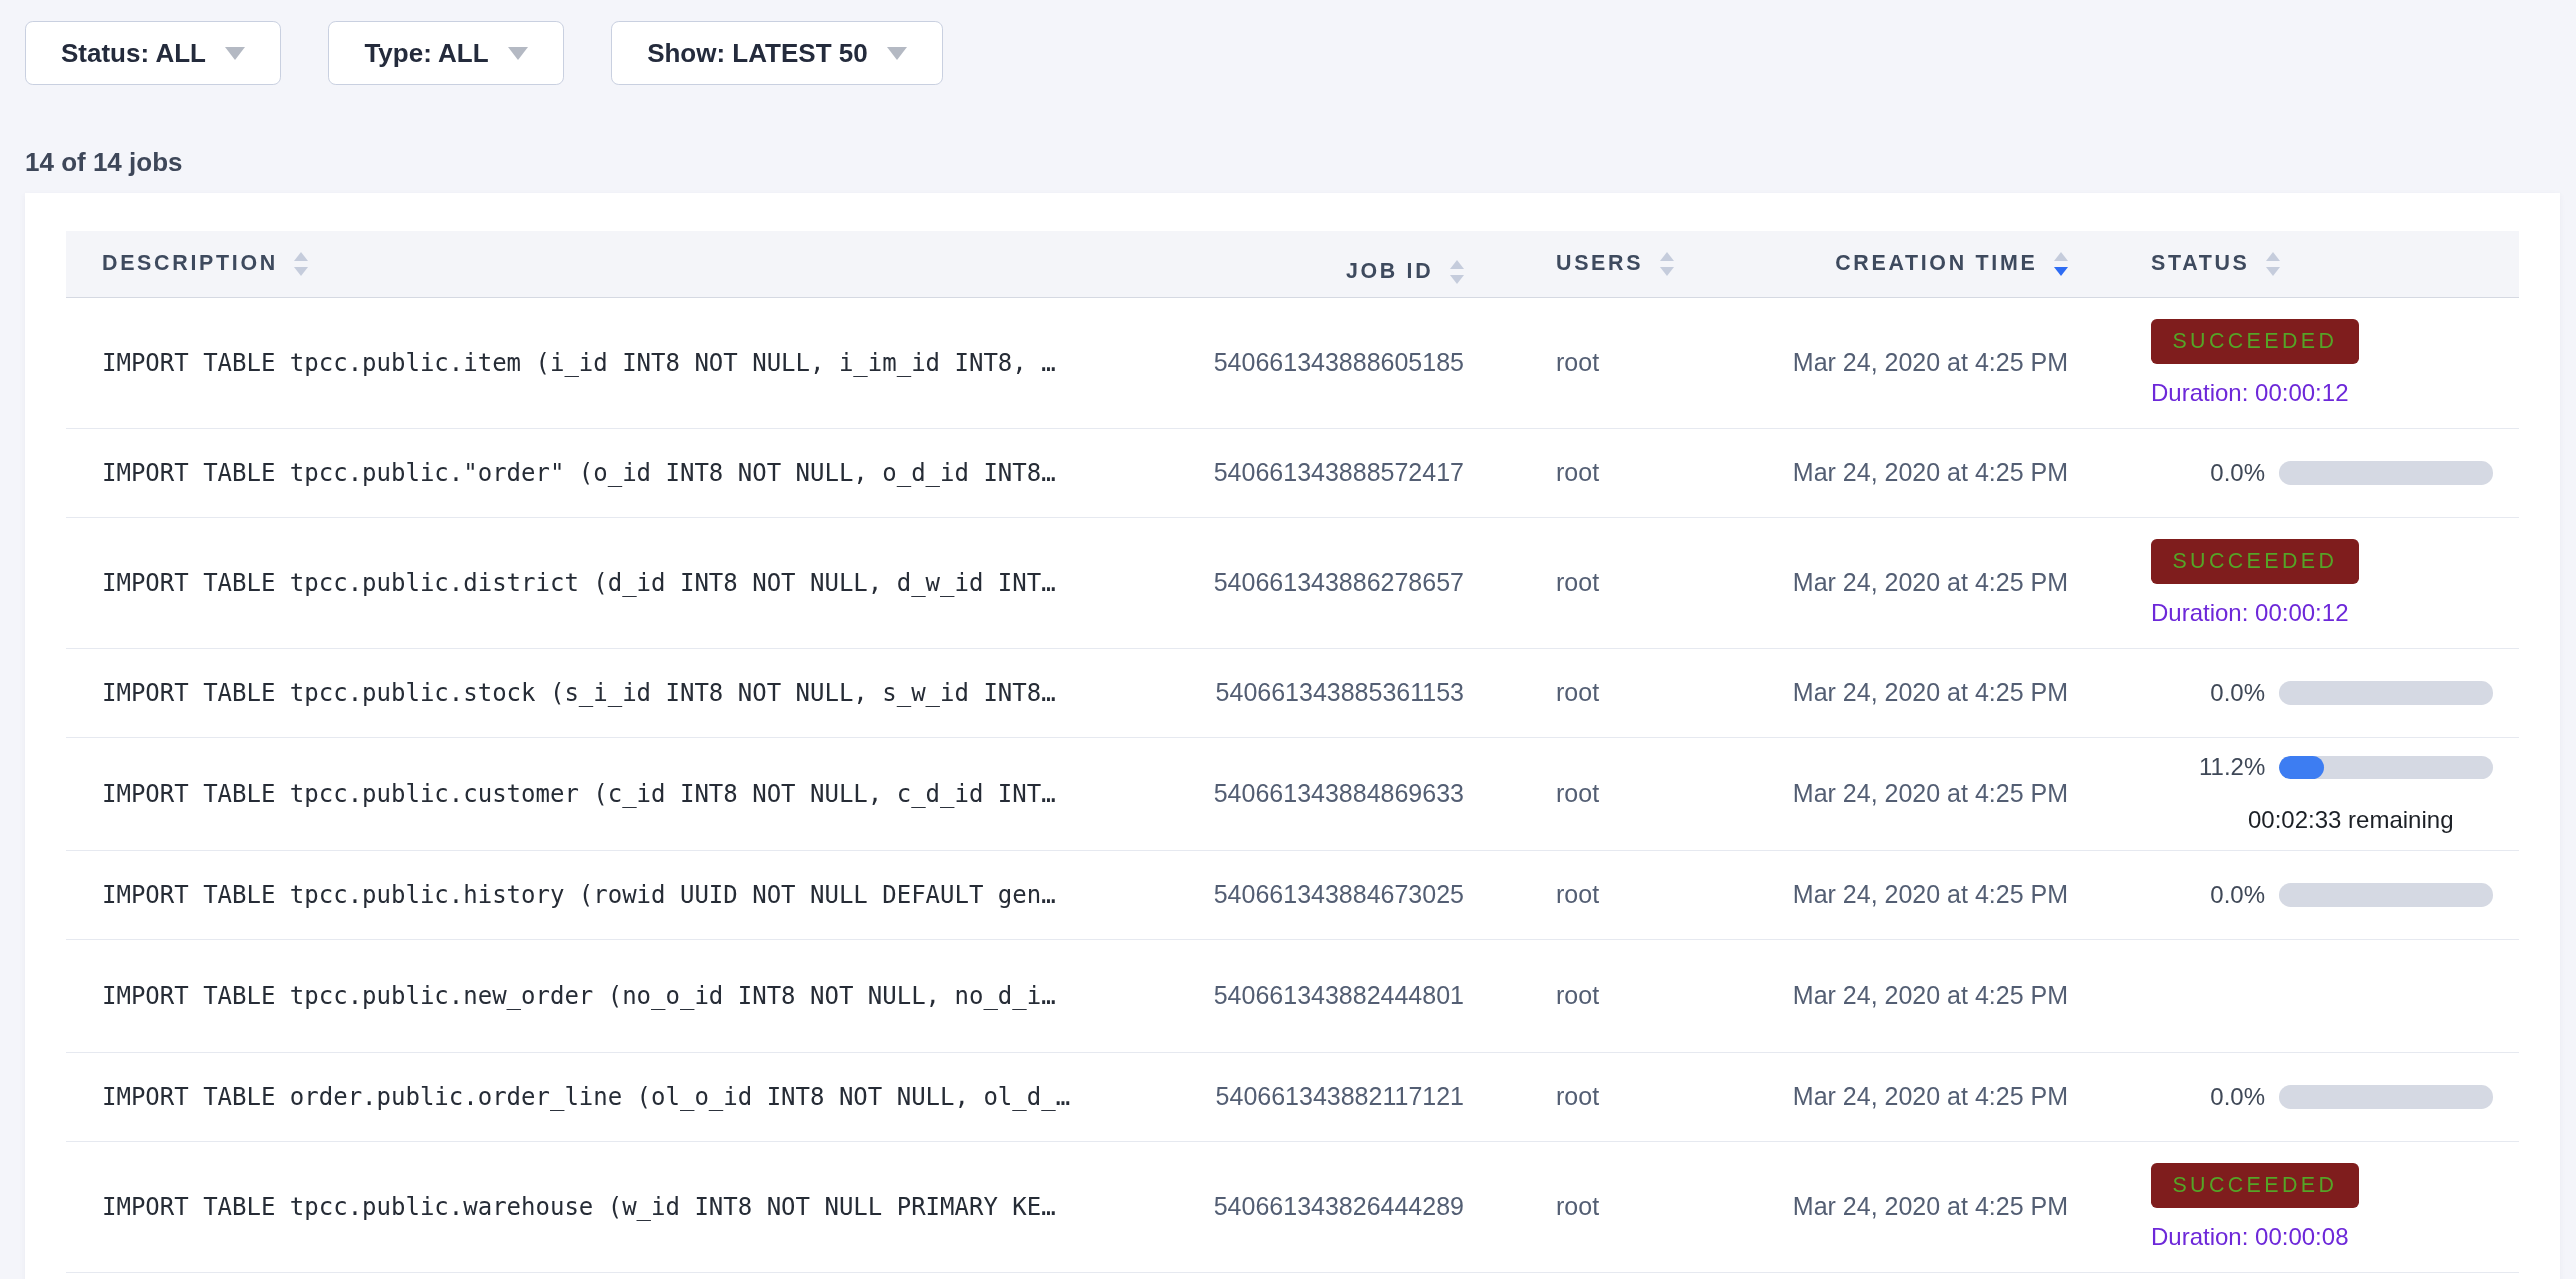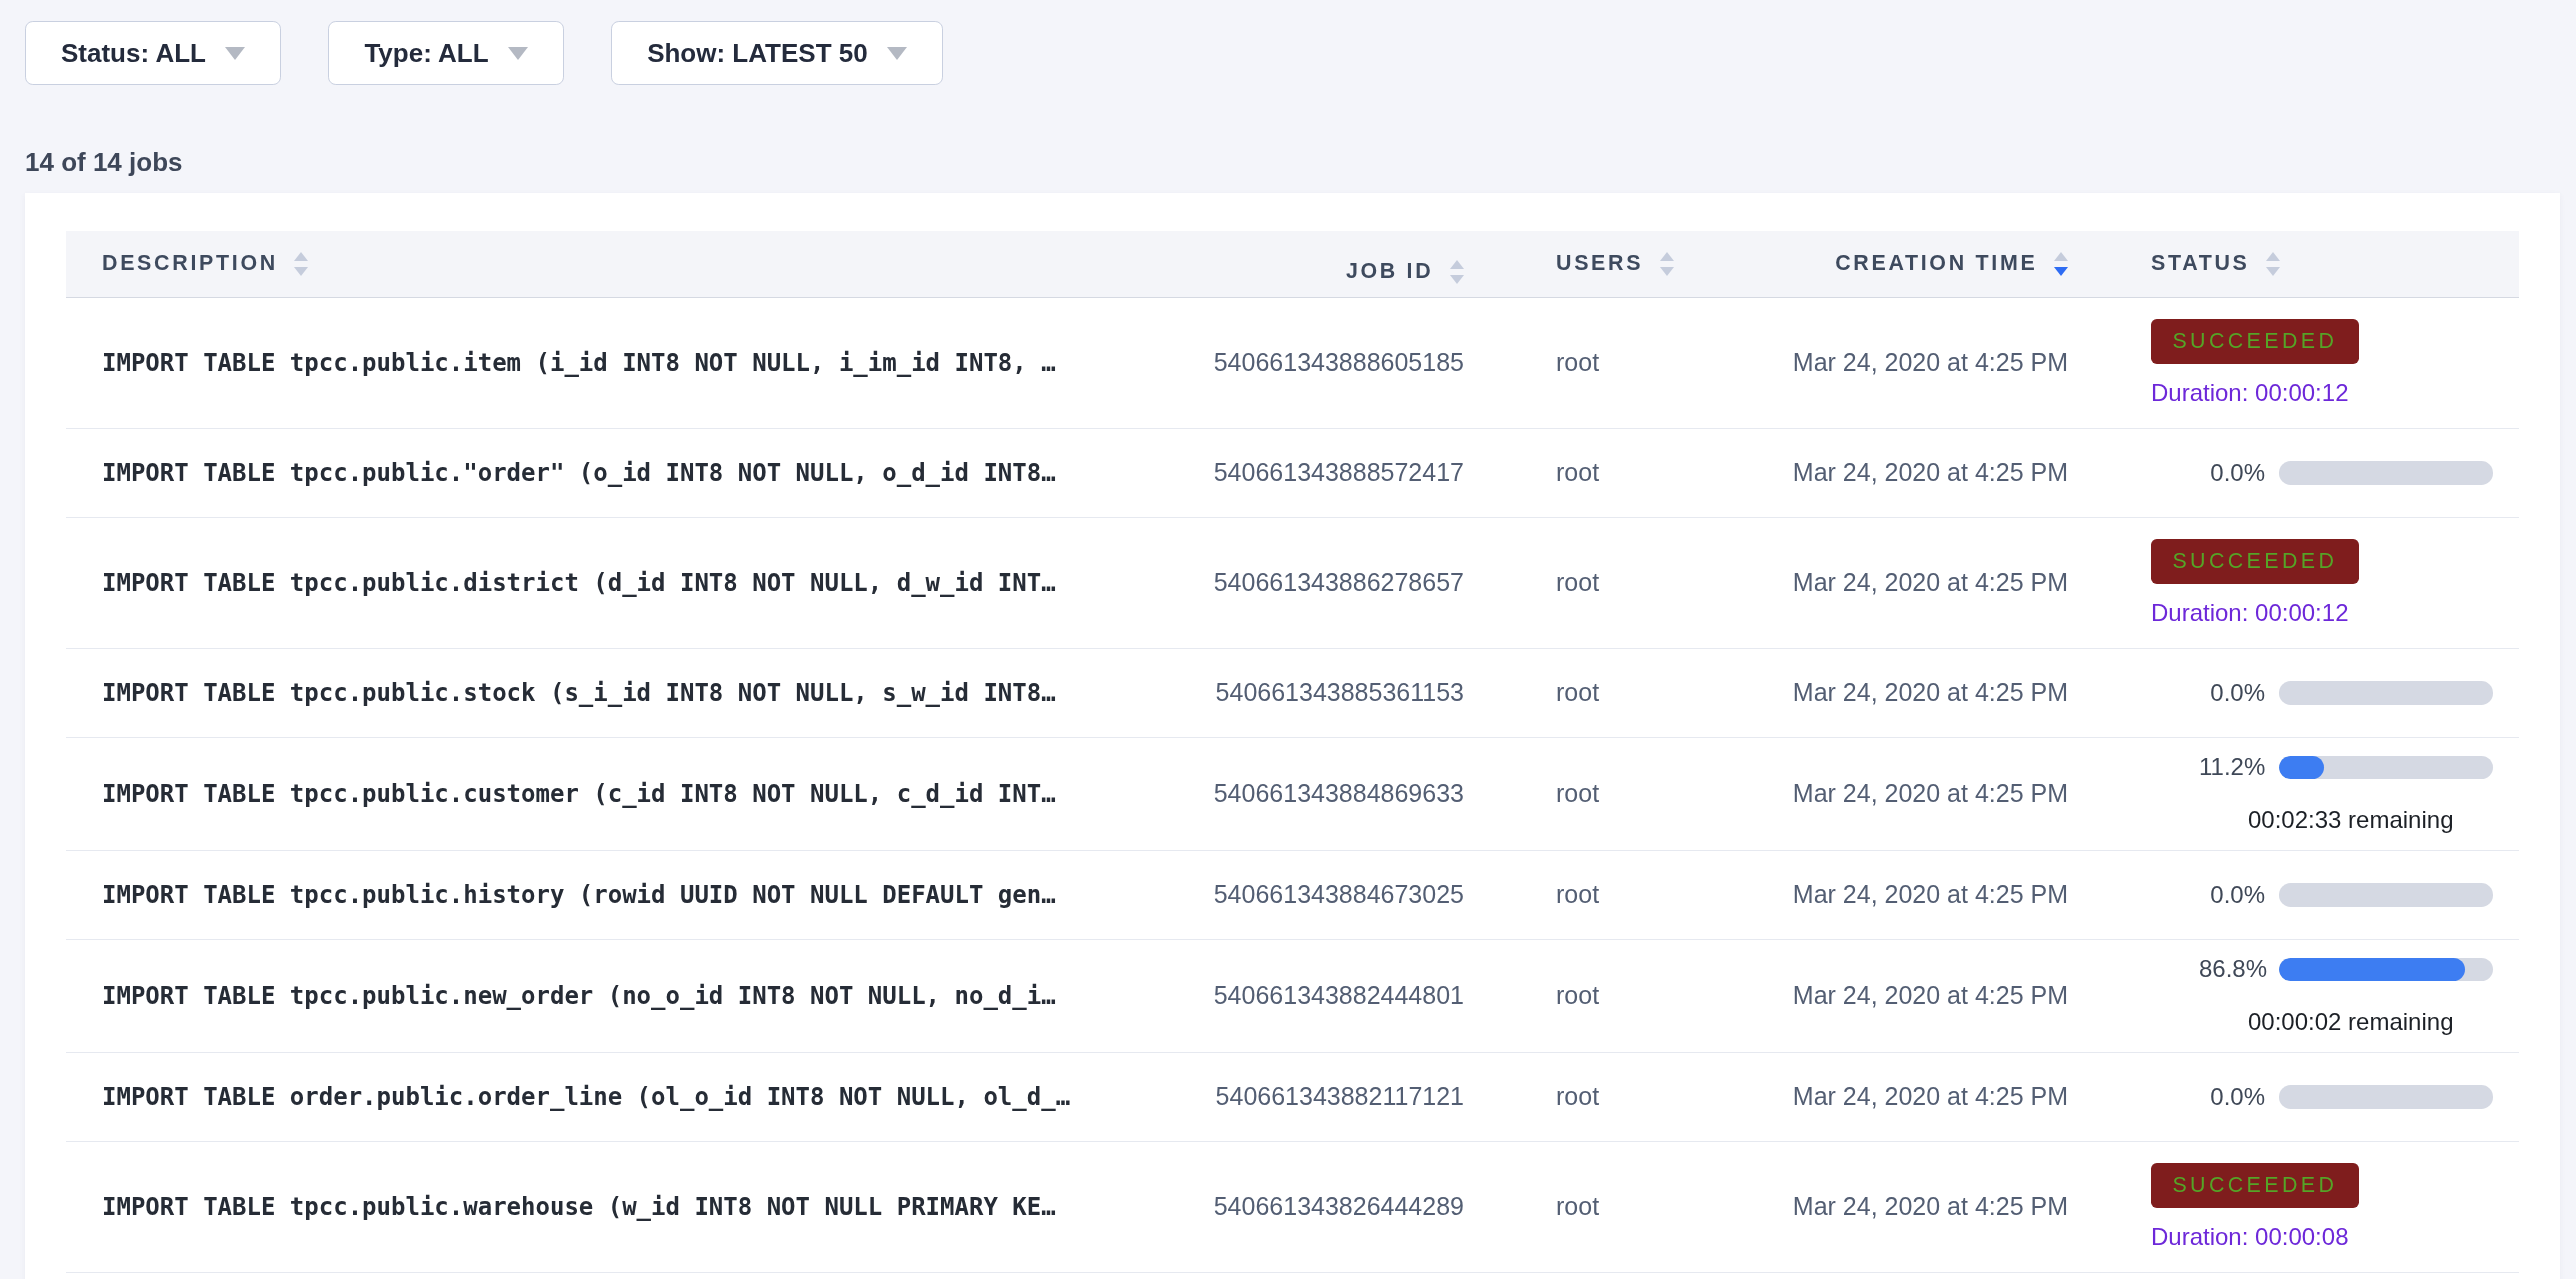--- a/index.html
+++ b/index.html
@@ -67,21 +67,21 @@
   .sort-desc .tri-down { border-top-color:#2e6cf3; }
 
   .row { border-bottom:1.9px solid #e6e9f0; }
   .h-succeeded { min-height:131px; }
   .h-running   { min-height:113px; }
   .h-pending   { min-height:89px;  }
 
   .c-desc {
     padding-left:36px;
     font-family:"DejaVu Sans Mono","Liberation Mono",monospace;
-    font-size:24px; color:#262c36; white-space:nowrap; overflow:hidden;font-weight:bold;
+    font-size:24px; color:#262c36; white-space:nowrap; overflow:hidden;
   }
   .c-jobid  { text-align:right; font-size:25px; color:#535e73; }
   .c-users  { padding-left:92px; font-size:25px; color:#535e73; }
   .c-created{ text-align:right; font-size:25px; color:#535e73; }
   .c-status { padding-left:83px; }
 
   
   .status-succeeded { display:flex; flex-direction:column; align-items:flex-start; gap:14.6px; }
   .badge {
     background:#7f1d1d; color:#55a427;
@@ -252,30 +252,20 @@
       </div>
 
     </div>
   </div>
 
   <div class="grid-row row h-running">
     <div class="c-desc">IMPORT TABLE tpcc.public.new_order (no_o_id INT8 NOT NULL, no_d_i…</div>
     <div class="c-jobid">540661343882444801</div>
     <div class="c-users">root</div>
     <div class="c-created">Mar 24, 2020 at 4:25 PM</div>
-    <div class="c-status">
-
-      <div class="status-progress">
-        <span class="pct">86.8%</span>
-        <span class="track">
-              <span class="fill" style="width: 186px;"></span>
-            </span>
-      </div>
-      <div class="remaining">00:00:02 remaining</div>
-    </div>
   </div>
 
   <div class="grid-row row h-pending">
     <div class="c-desc">IMPORT TABLE order.public.order_line (ol_o_id INT8 NOT NULL, ol_d_…</div>
     <div class="c-jobid">540661343882117121</div>
     <div class="c-users">root</div>
     <div class="c-created">Mar 24, 2020 at 4:25 PM</div>
     <div class="c-status">
 
       <div class="status-progress">

